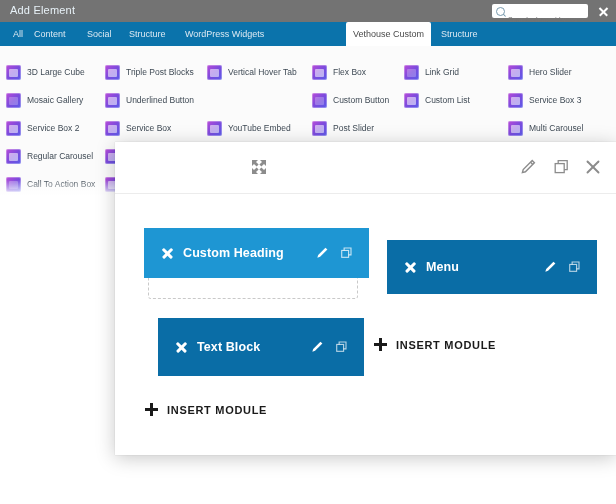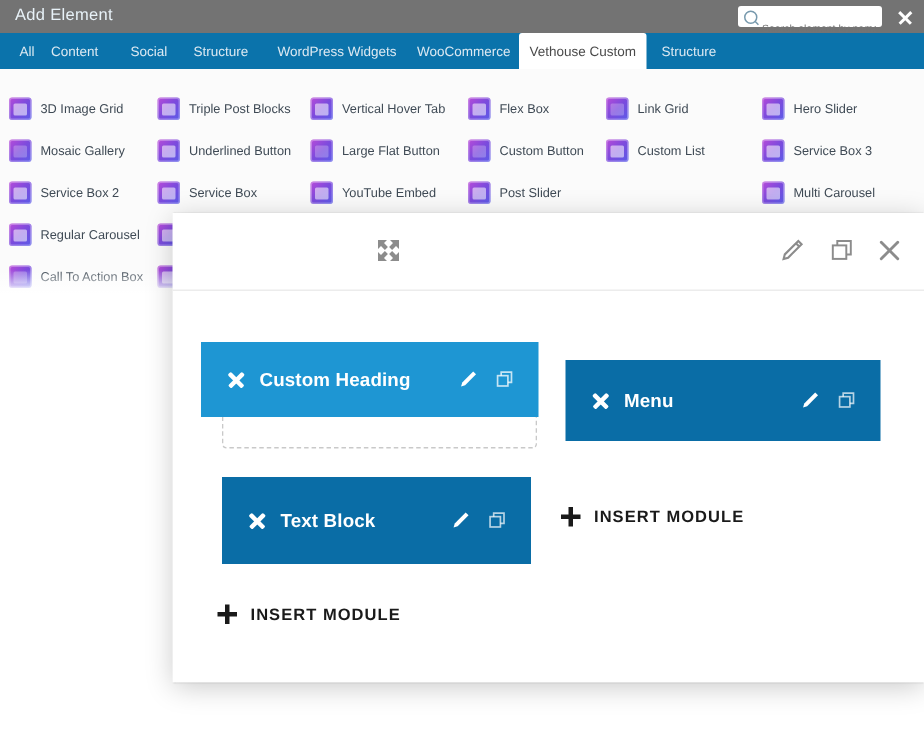--- a/index.html
+++ b/index.html
@@ -205,20 +205,21 @@
     border-radius: 3px;
     box-sizing: border-box;
   }
   .module {
     position: absolute;
     display: flex;
     align-items: center;
     color: #ffffff;
     cursor: pointer;
     box-sizing: border-box;
+    margin-left: 10px;
   }
   .module.light { background: #1e96d3; }
   .module.dark  { background: #0a6da6; }
 
   .mod-heading { left: 134px; top: 228px; width: 225px; height: 50px; }
   .mod-menu    { left: 377px; top: 240px; width: 210px; height: 54px; }
   .mod-text    { left: 148px; top: 318px; width: 206px; height: 58px; }
 
   .mod-x {
     position: relative;
@@ -309,31 +310,30 @@
 
     <div class="header-close"></div>
   </div>
 
   <div class="tab-strip">
     <div class="tab" style="left:6px">All</div>
     <div class="tab" style="left:27px">Content</div>
     <div class="tab" style="left:80px">Social</div>
     <div class="tab" style="left:122px">Structure</div>
     <div class="tab" style="left:178px">WordPress Widgets</div>
-    <div class="tab" style="left:271px">WooCommerce</div>
     <div class="tab active" style="left:346px">Vethouse Custom</div>
     <div class="tab" style="left:434px">Structure</div>
   </div>
 
   <div class="elements-panel">
 
     <div class="el-row" style="top:12px">
       <div class="el-cell" style="left:6px">
         <span class="el-icon"></span>
-        <span class="el-label">3D Image Grid</span>
+        <span class="el-label">3D Large Cube</span>
       </div>
       <div class="el-cell" style="left:105px">
         <span class="el-icon"></span>
         <span class="el-label">Triple Post Blocks</span>
       </div>
       <div class="el-cell" style="left:207px">
         <span class="el-icon"></span>
         <span class="el-label">Vertical Hover Tab</span>
       </div>
       <div class="el-cell" style="left:312px">
@@ -351,24 +351,20 @@
     </div>
 
     <div class="el-row" style="top:40px">
       <div class="el-cell" style="left:6px">
         <span class="el-icon plain"></span>
         <span class="el-label">Mosaic Gallery</span>
       </div>
       <div class="el-cell" style="left:105px">
         <span class="el-icon"></span>
         <span class="el-label">Underlined Button</span>
-      </div>
-      <div class="el-cell" style="left:207px">
-        <span class="el-icon plain"></span>
-        <span class="el-label">Large Flat Button</span>
       </div>
       <div class="el-cell" style="left:312px">
         <span class="el-icon plain"></span>
         <span class="el-label">Custom Button</span>
       </div>
       <div class="el-cell" style="left:404px">
         <span class="el-icon"></span>
         <span class="el-label">Custom List</span>
       </div>
       <div class="el-cell" style="left:508px">

